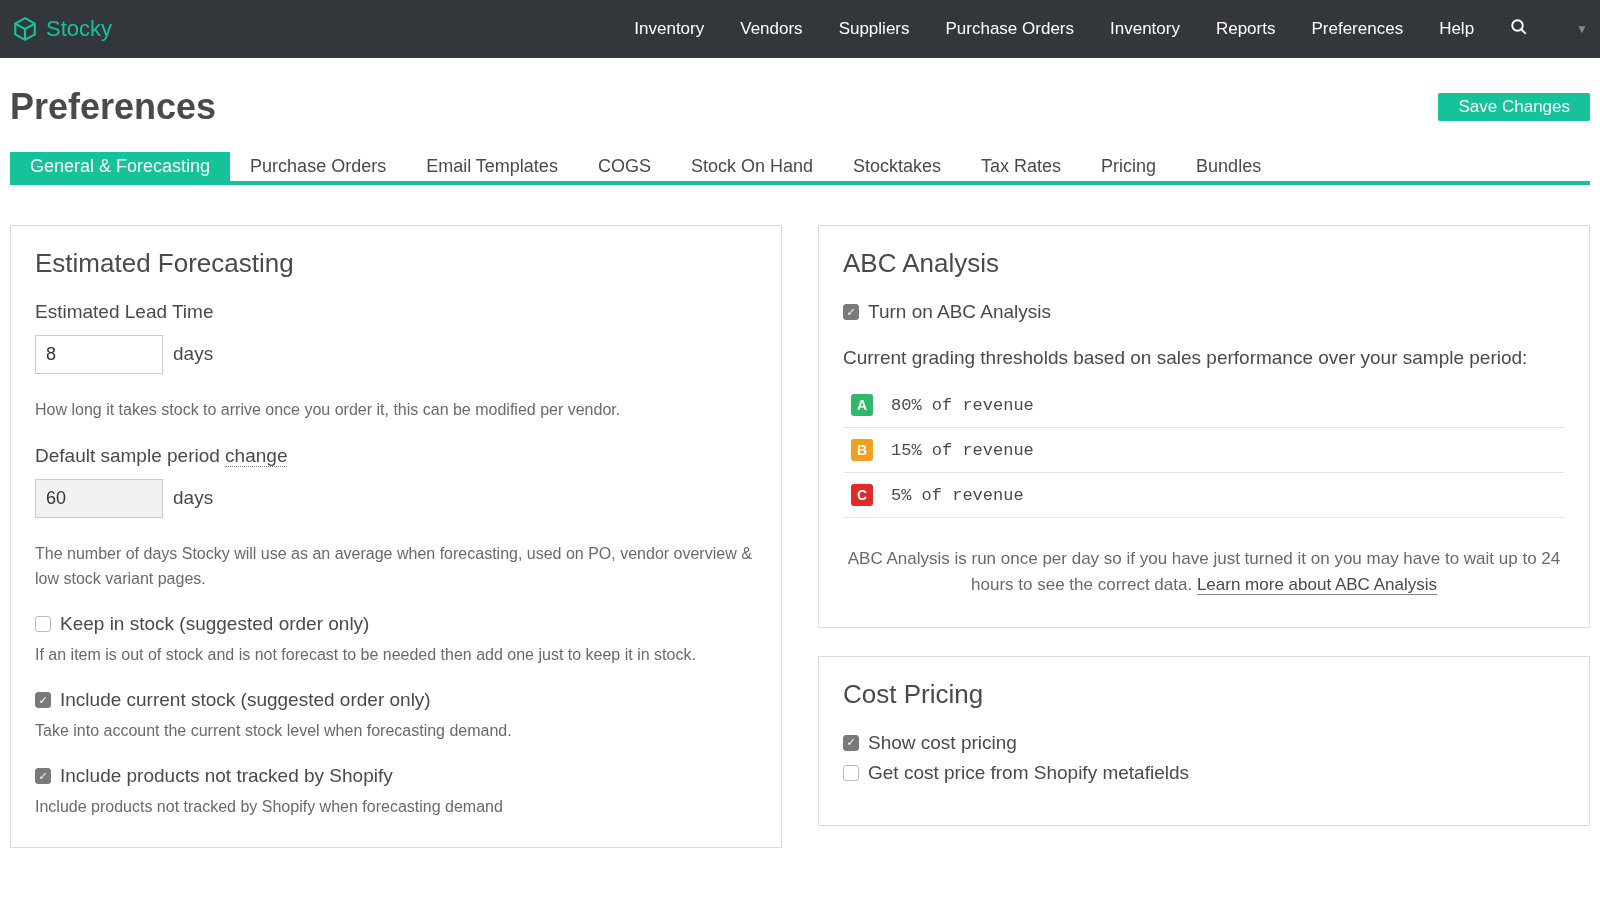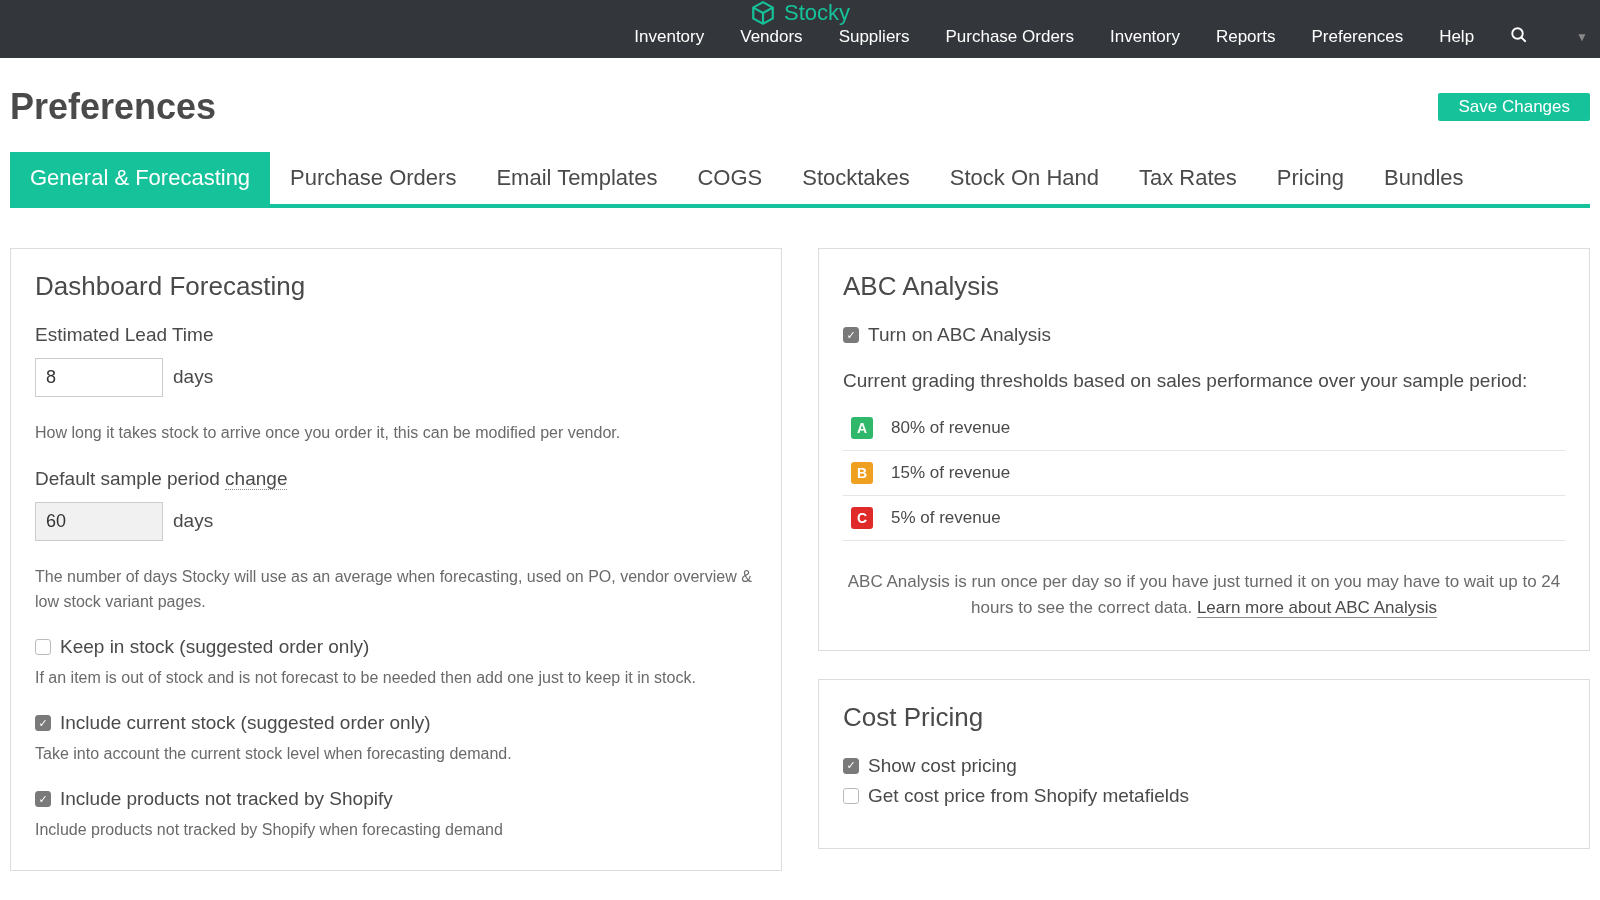--- a/index.html
+++ b/index.html
@@ -1,31 +1,31 @@
 <!DOCTYPE html>
 <html><head>
 <meta charset="utf-8">
 <style>
 * { margin: 0; padding: 0; box-sizing: border-box; }
 body { font-family: -apple-system, BlinkMacSystemFont, "Segoe UI", Helvetica, Arial, sans-serif; background: #fff; color: #333; }
 
-.topbar { background: #33363a; height: 58px; display: flex; align-items: center; padding: 0 12px; flex-direction: column; }
+.topbar { background: #33363a; height: 58px; display: flex; align-items: center; padding: 0 12px; }
 .logo { display: flex; align-items: center; gap: 8px; font-size: 22px; font-weight: 500; color: #16c29a; }
 .logo-icon { width: 26px; height: 26px; }
 .nav { margin-left: auto; display: flex; align-items: center; gap: 36px; }
 .nav-item { color: #fff; font-size: 17px; cursor: pointer; }
 .nav-search { color: #fff; cursor: pointer; }
 .nav-caret { color: #888; margin-left: 12px; cursor: pointer; font-size: 12px; }
 
 .page-header { display: flex; align-items: center; justify-content: space-between; padding: 28px 10px 24px; }
 .page-title { font-size: 36px; font-weight: 600; color: #4a4a4a; }
 .btn-save { background: #16c29a; color: #fff; border: none; padding: 4px 20px; font-size: 17px; font-weight: 500; cursor: pointer; border-radius: 2px; }
 
 .tabs { display: flex; border-bottom: 4px solid #16c29a; margin: 0 10px; }
-.tab { padding: 13px 20px; font-size: 22px; color: #4a4a4a; cursor: pointer; }
+.tab { padding: 4px 20px; font-size: 18px; color: #4a4a4a; cursor: pointer; }
 .tab.active { background: #16c29a; color: #fff; }
 
 .content { display: flex; gap: 36px; padding: 40px 10px 0; }
 .col { flex: 1; }
 .panel { border: 1px solid #ddd; padding: 22px 24px 28px; margin-bottom: 28px; }
 .panel-title { font-size: 26px; font-weight: 400; color: #4a4a4a; margin-bottom: 22px; }
 
 .field-label { font-size: 19px; color: #4a4a4a; margin-bottom: 12px; }
 .inline-input { display: flex; align-items: baseline; gap: 10px; margin-bottom: 10px; }
 .text-input { width: 128px; padding: 8px 10px; font-size: 18px; border: 1px solid #ccc; color: #333; }
@@ -42,21 +42,21 @@
 .link { color: #4a4a4a; border-bottom: 1px dotted #888; cursor: pointer; }
 .link-solid { color: #4a4a4a; border-bottom: 1px solid #888; cursor: pointer; }
 
 .thresh-desc { font-size: 19px; color: #4a4a4a; margin: 24px 0 14px; }
 .thresh { display: flex; align-items: center; gap: 18px; padding: 11px 8px; border-bottom: 1px solid #e6e6e6; }
 .thresh:last-of-type { border-bottom: none; }
 .grade { width: 22px; height: 22px; border-radius: 3px; color: #fff; font-size: 14px; font-weight: bold; display: flex; align-items: center; justify-content: center; }
 .grade-a { background: #2fb86a; }
 .grade-b { background: #f0a020; }
 .grade-c { background: #e02929; }
-.thresh-label { font-size: 17px; color: #4a4a4a; }
+.thresh-label { font-size: 17px; color: #4a4a4a; font-family: Liberation Mono, monospace; }
 .abc-note { font-size: 17px; color: #6a6a6a; line-height: 1.55; margin-top: 28px; text-align: center; }
 </style>
 </head>
 <body>
 
 <div class="topbar">
   <div class="logo">
     <svg class="logo-icon" viewBox="0 0 24 24" fill="none" stroke="#16c29a" stroke-width="2">
         <path d="M12 2 L21 7 L21 17 L12 22 L3 17 L3 7 Z"></path>
         <path d="M3 7 L12 12 L21 7"></path>
@@ -86,31 +86,31 @@
 <div class="page-header">
   <h1 class="page-title">Preferences</h1>
   <button class="btn-save">Save Changes</button>
 </div>
 
 <div class="tabs">
   <div class="tab active">General &amp; Forecasting</div>
   <div class="tab">Purchase Orders</div>
   <div class="tab">Email Templates</div>
   <div class="tab">COGS</div>
+  <div class="tab">Stock On Hand</div>
   <div class="tab">Stocktakes</div>
-  <div class="tab">Stock On Hand</div>
   <div class="tab">Tax Rates</div>
   <div class="tab">Pricing</div>
   <div class="tab">Bundles</div>
 </div>
 
 <div class="content">
   <div class="col">
     <div class="panel">
-      <h2 class="panel-title">Dashboard Forecasting</h2>
+      <h2 class="panel-title">Estimated Forecasting</h2>
 
       <div class="field-label">Estimated Lead Time</div>
       <div class="inline-input">
         <input class="text-input" value="8" style="">
         <span class="unit">days</span>
       </div>
       <div class="help-text">How long it takes stock to arrive once you order it, this can be modified per vendor.</div>
 
       <div class="field-label">
         <span>Default sample period </span><span class="link">change</span>

